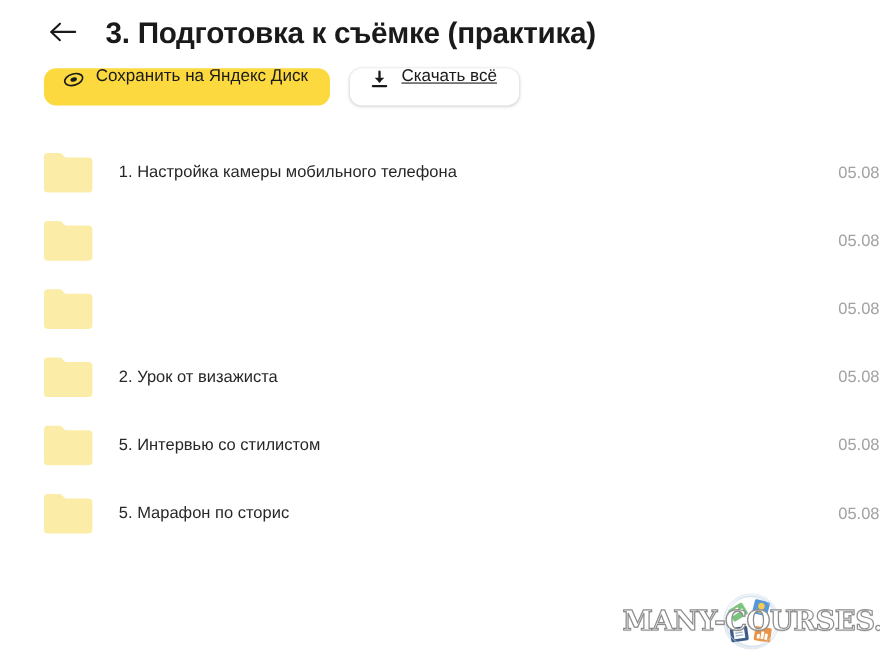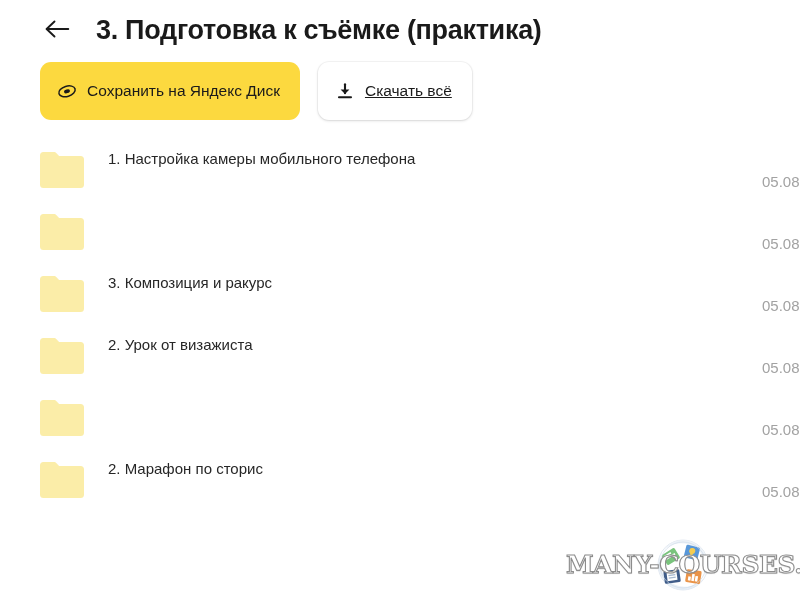--- a/index.html
+++ b/index.html
@@ -56,22 +56,22 @@
   
   .actions {
     display: flex;
     align-items: center;
     padding-left: 40px;
     margin-top: 16px;
     gap: 18px;
   }
   .btn {
     display: inline-flex;
-    align-items: center;
-    height: 58px;
+    align-items: flex-start;
+    height: 34px;
     border-radius: 11px;
     font-size: 15.5px;
     cursor: pointer;
     box-sizing: border-box;
     white-space: nowrap;
     border: none;
     font-family: "Liberation Sans", sans-serif;
   }
   .btn-primary {
     background: #fcd93f;
@@ -99,21 +99,21 @@
   .btn-label { line-height: 1; }
 
   
   .file-list {
     margin-top: 30px;
     padding: 0;
   }
   .file-row {
     position: relative;
     display: flex;
-    align-items: flex-start;
+    align-items: center;
     height: 62px;
     padding-left: 38px;
     box-sizing: border-box;
     cursor: pointer;
   }
   .folder-icon {
     width: 48px;
     height: 40px;
     flex: 0 0 auto;
     margin-right: 22px;
@@ -232,50 +232,50 @@
       </span>
       <span class="file-date">05.08</span>
     </div>
 
     <div class="file-row">
       <span class="folder-icon">
         <svg width="48" height="40" viewBox="0 0 48 40">
           <path d="M2 5.5 a3.5 3.5 0 0 1 3.5 -3.5 H16.5 a2 2 0 0 1 1.5 0.7 L20.6 5.4 a2 2 0 0 0 1.5 0.7 H42.5 a3.5 3.5 0 0 1 3.5 3.5 V34.5 a3.5 3.5 0 0 1 -3.5 3.5 H5.5 A3.5 3.5 0 0 1 2 34.5 Z" fill="#fbeda8"></path>
         </svg>
       </span>
-      <span class="file-name">3. Композиция и ракурс</span>
       <span class="file-date">05.08</span>
     </div>
 
     <div class="file-row">
       <span class="folder-icon">
         <svg width="48" height="40" viewBox="0 0 48 40">
           <path d="M2 5.5 a3.5 3.5 0 0 1 3.5 -3.5 H16.5 a2 2 0 0 1 1.5 0.7 L20.6 5.4 a2 2 0 0 0 1.5 0.7 H42.5 a3.5 3.5 0 0 1 3.5 3.5 V34.5 a3.5 3.5 0 0 1 -3.5 3.5 H5.5 A3.5 3.5 0 0 1 2 34.5 Z" fill="#fbeda8"></path>
         </svg>
       </span>
       <span class="file-name">2. Урок от визажиста</span>
       <span class="file-date">05.08</span>
     </div>
 
     <div class="file-row">
       <span class="folder-icon">
         <svg width="48" height="40" viewBox="0 0 48 40">
           <path d="M2 5.5 a3.5 3.5 0 0 1 3.5 -3.5 H16.5 a2 2 0 0 1 1.5 0.7 L20.6 5.4 a2 2 0 0 0 1.5 0.7 H42.5 a3.5 3.5 0 0 1 3.5 3.5 V34.5 a3.5 3.5 0 0 1 -3.5 3.5 H5.5 A3.5 3.5 0 0 1 2 34.5 Z" fill="#fbeda8"></path>
         </svg>
       </span>
-      <span class="file-date">05.08</span>
-    </div>
-
-    <div class="file-row">
-      <span class="folder-icon">
-        <svg width="48" height="40" viewBox="0 0 48 40">
-          <path d="M2 5.5 a3.5 3.5 0 0 1 3.5 -3.5 H16.5 a2 2 0 0 1 1.5 0.7 L20.6 5.4 a2 2 0 0 0 1.5 0.7 H42.5 a3.5 3.5 0 0 1 3.5 3.5 V34.5 a3.5 3.5 0 0 1 -3.5 3.5 H5.5 A3.5 3.5 0 0 1 2 34.5 Z" fill="#fbeda8"></path>
-        </svg>
-      </span>
-      <span class="file-name">2. Марафон по сторис</span>
+      <span class="file-name">5. Интервью со стилистом</span>
+      <span class="file-date">05.08</span>
+    </div>
+
+    <div class="file-row">
+      <span class="folder-icon">
+        <svg width="48" height="40" viewBox="0 0 48 40">
+          <path d="M2 5.5 a3.5 3.5 0 0 1 3.5 -3.5 H16.5 a2 2 0 0 1 1.5 0.7 L20.6 5.4 a2 2 0 0 0 1.5 0.7 H42.5 a3.5 3.5 0 0 1 3.5 3.5 V34.5 a3.5 3.5 0 0 1 -3.5 3.5 H5.5 A3.5 3.5 0 0 1 2 34.5 Z" fill="#fbeda8"></path>
+        </svg>
+      </span>
+      <span class="file-name">5. Марафон по сторис</span>
       <span class="file-date">05.08</span>
     </div>
 
   </div>
 
   <div class="watermark">
     <span class="watermark-mark">
       <svg width="62" height="62" viewBox="0 0 62 62">
         <circle cx="31" cy="31" r="25" fill="#ffffff"></circle>
         <circle cx="31" cy="31" r="25" fill="none" stroke="#dfe6ef" stroke-width="1"></circle>

